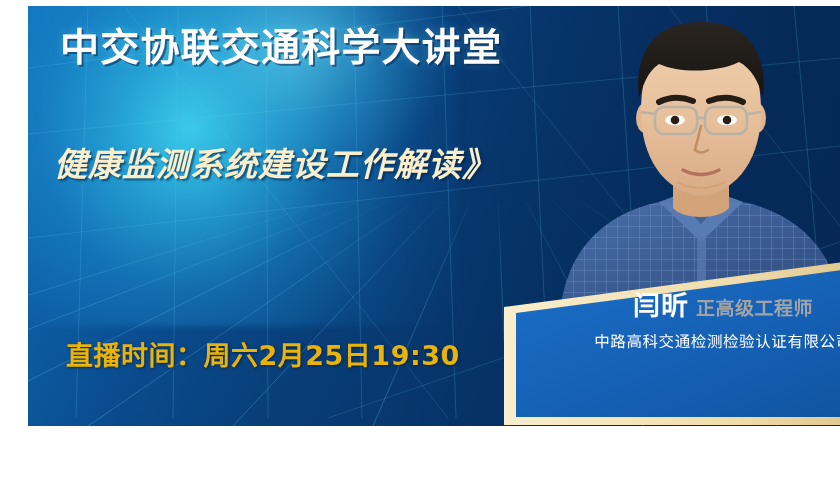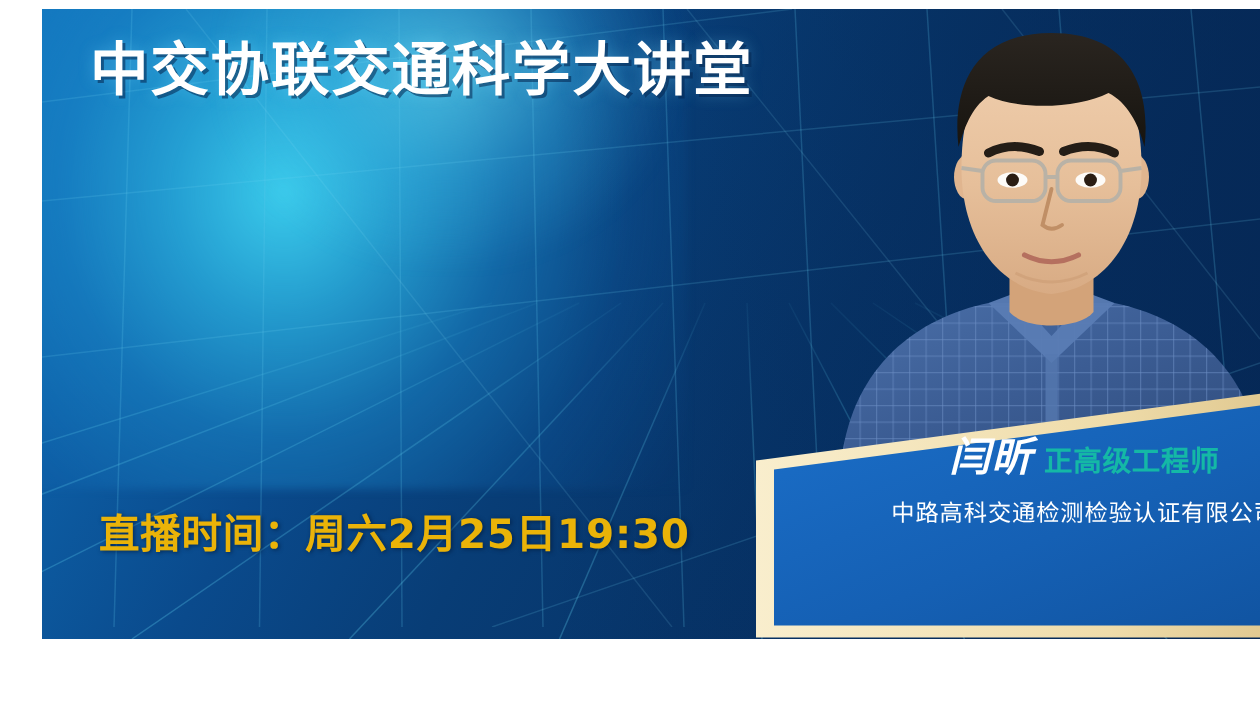--- a/index.html
+++ b/index.html
@@ -187,24 +187,23 @@
   .speaker-line {
     line-height: 1;
     margin-bottom: 10px;
   }
   .speaker-name {
     color: #ffffff;
     font-size: 27px;
     font-weight: 700;
     letter-spacing: 1px;
     font-family: "DejaVu Sans", "Liberation Sans", sans-serif;
-    font-style: italic;
   }
   .speaker-title {
-    color: #14b8a6;
+    color: #a3a3a3;
     font-size: 19px;
     font-weight: 700;
     margin-left: 7px;
     letter-spacing: 0.5px;
     font-family: "DejaVu Sans", "Liberation Sans", sans-serif;
   }
   .speaker-org {
     color: #ffffff;
     font-size: 15.5px;
     font-weight: 400;
@@ -350,20 +349,21 @@
           <path d="M132 164 q 18 9 36 0" stroke="#b5705f" stroke-width="3.4" fill="none" stroke-linecap="round"></path>
 
           <path d="M126 176 q 24 12 48 0" stroke="#cb9a72" stroke-width="2" fill="none" opacity="0.55"></path>
         </g>
       </svg>
     </div>
 
     <div class="headline">中交协联交通科学大讲堂</div>
 
     <div class="subtitle">
+      <span class="l2">健康监测系统建设工作解读》</span>
     </div>
 
     <div class="timeline">
       <span class="time-label">直播时间：</span><span class="time-value">周六2月25日19:30</span>
     </div>
 
     <div class="card-wrap">
       <svg width="400" height="180" viewBox="0 0 400 180" xmlns="http://www.w3.org/2000/svg">
         <defs>
           <linearGradient id="cardG" x1="0" y1="0" x2="1" y2="1">

